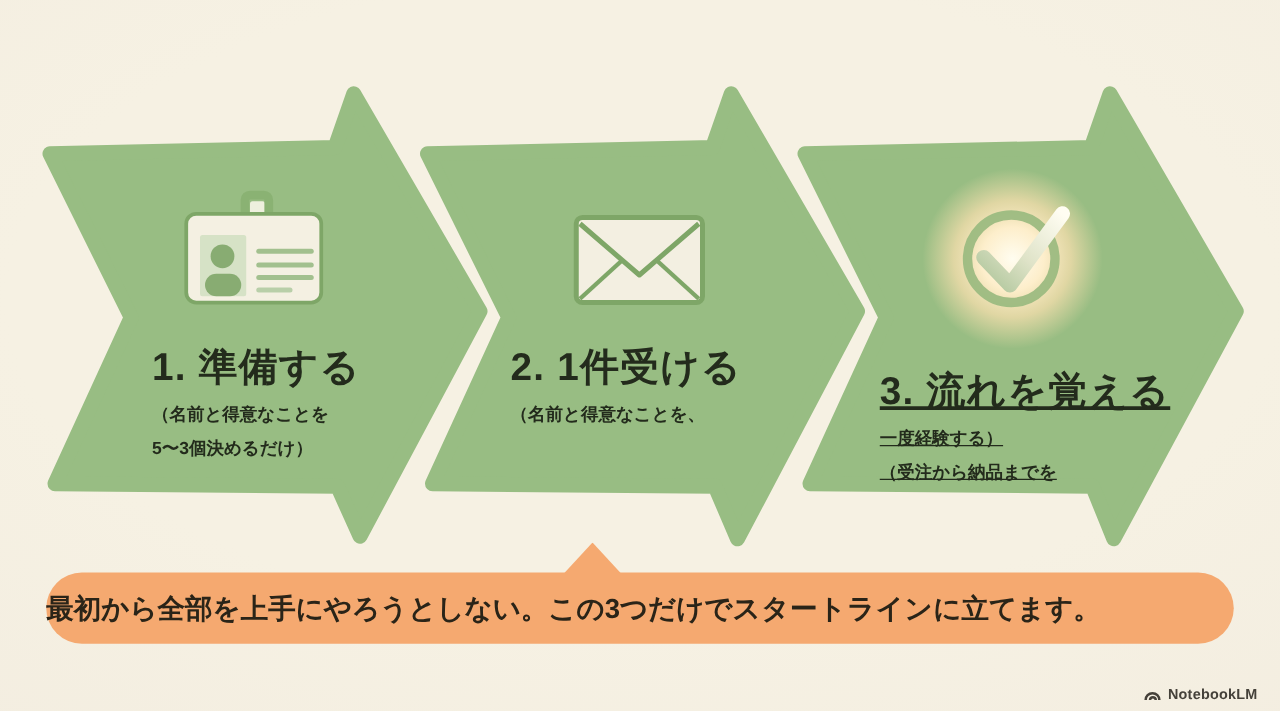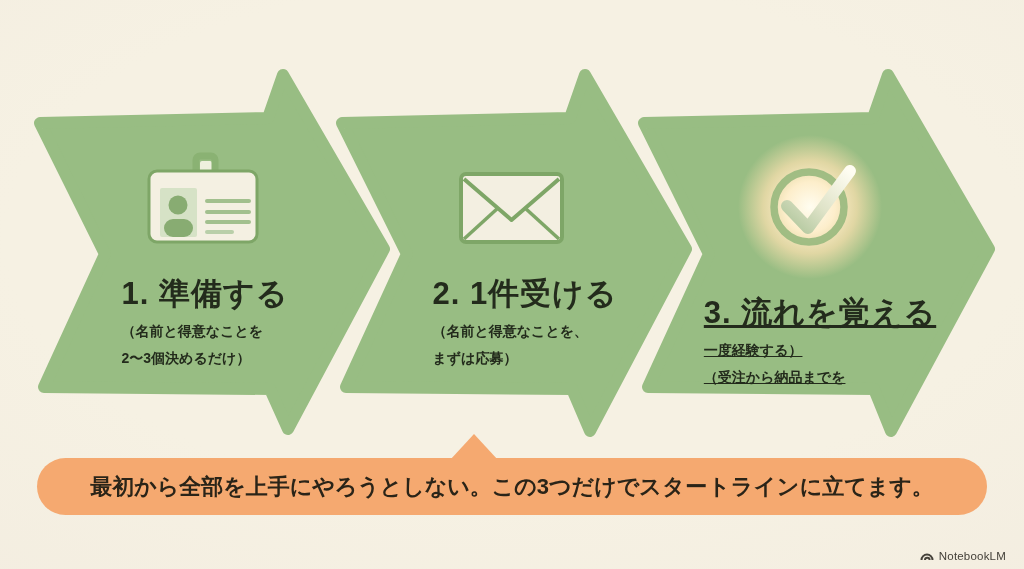--- a/index.html
+++ b/index.html
@@ -11,36 +11,36 @@
   .layer{position:absolute;left:0;top:0;width:1024px;height:569px;display:block;}
   .step-text{
     position:absolute;transform:translateX(-50%);
     text-align:left;color:#232b1c;white-space:nowrap;
   }
   .step-title{font-size:31px;font-weight:700;letter-spacing:1px;line-height:1.1;}
   .step-sub{font-size:14px;font-weight:700;line-height:27px;margin-top:7px;}
   .banner{
     position:absolute;left:37px;top:458px;width:950px;height:57px;
     background:#f5a970;border-radius:29px;
-    display:flex;align-items:center;justify-content:center;
+    display:flex;align-items:center;
   }
   .banner-tail{
     position:absolute;left:450px;top:434px;width:48px;height:26px;
     background:#f5a970;
     clip-path:polygon(50% 0%, 100% 100%, 0% 100%);
   }
   .banner-text{
     font-size:22px;font-weight:700;color:#2a2418;white-space:nowrap;letter-spacing:0px;
   }
   .banner-text .emph{font-weight:900;letter-spacing:.5px;}
   .watermark{
     position:absolute;right:18px;top:548px;height:16px;
     display:flex;align-items:center;gap:5px;color:#45413a;
   }
-  .watermark-label{font-size:11.5px;font-weight:400;letter-spacing:.2px;}
+  .watermark-label{font-size:11.5px;font-weight:700;letter-spacing:.2px;}
 </style>
 </head>
 <body>
 
 <div class="stage">
 
   <svg class="layer" viewBox="0 0 1024 569">
     <defs>
       <radialGradient id="glow" cx="50%" cy="50%" r="50%">
         <stop offset="0%" stop-color="#fffdf0"></stop>
@@ -93,29 +93,28 @@
         <circle cx="809" cy="207" r="35" fill="none" stroke="#9cba81" stroke-width="7.5" opacity="0.95"></circle>
         <path d="M787,206 L808,228 L850,171" fill="none" stroke="url(#checkgrad)" stroke-width="12" stroke-linecap="round" stroke-linejoin="round"></path>
       </g>
     </g>
   </svg>
 
   <div class="step-text" style="left:205px;top:277px;">
     <div class="step-title">1. 準備する</div>
     <div class="step-sub">
       <div>（名前と得意なことを</div>
-      <div>2〜3個決めるだけ）</div>
+      <div>5〜3個決めるだけ）</div>
     </div>
   </div>
 
-  <div class="step-text" style="left:525px;top:277px;">
+  <div class="step-text" style="left:501px;top:277px;">
     <div class="step-title">2. 1件受ける</div>
     <div class="step-sub">
       <div>（名前と得意なことを、</div>
-      <div>まずは応募）</div>
     </div>
   </div>
 
   <div class="step-text" style="left:820px;top:296px;text-decoration:underline;">
     <div class="step-title">3. 流れを覚える</div>
     <div class="step-sub">
       <div>一度経験する）</div>
       <div>（受注から納品までを</div>
     </div>
   </div>

